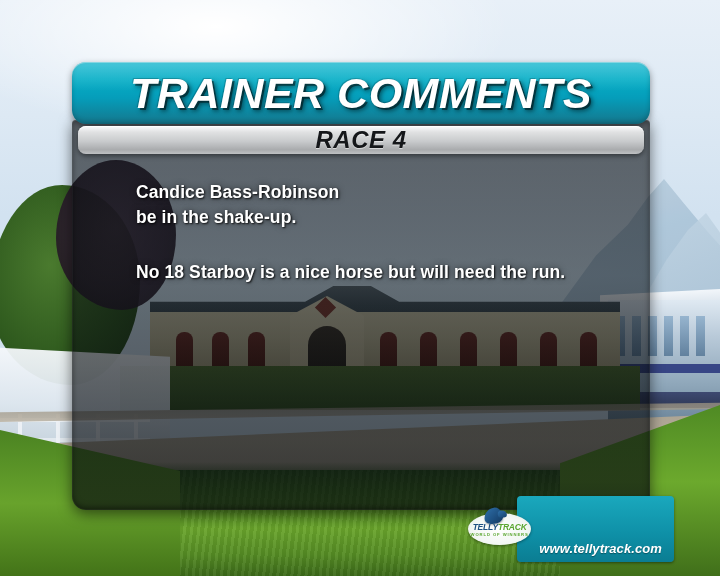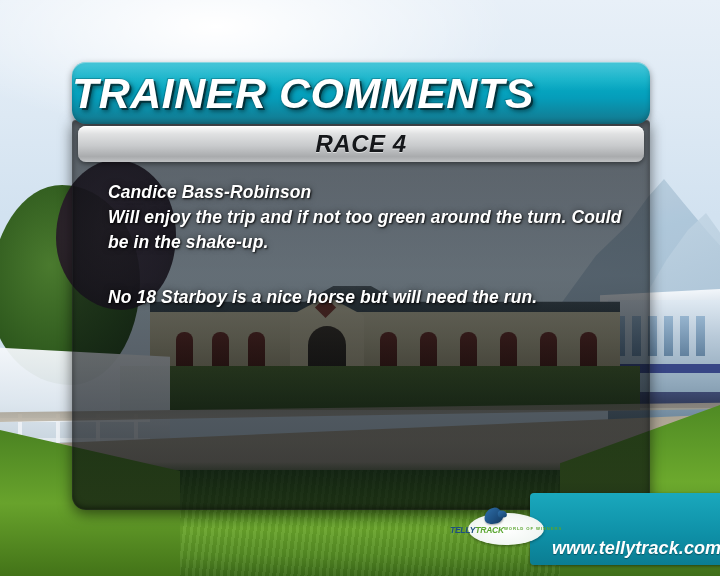--- a/index.html
+++ b/index.html
@@ -180,21 +180,21 @@
   
   .header-bar {
     position:absolute;
     left:72px; top:62px;
     width:578px; height:62px;
     border-radius: 14px;
     background: linear-gradient(180deg,#15b7cf 0%, #06aec6 28%, #059dba 58%, #15768c 100%);
     box-shadow: 0 3px 7px rgba(0,0,0,.42),
                 inset 0 1px 0 rgba(255,255,255,.35),
                 inset 0 -2px 5px rgba(0,0,0,.22);
-    display:flex; align-items:center; justify-content:flex-start;
+    display:flex; align-items:center; justify-content:center;
     overflow:hidden;
   }
   .header-bar::after{
     content:""; position:absolute; left:0; top:0; width:100%; height:46%;
     background: linear-gradient(180deg, rgba(255,255,255,.22), rgba(255,255,255,0));
     pointer-events:none;
   }
   .header-title {
     position:relative; z-index:2;
     font-size: 43px;
@@ -206,21 +206,21 @@
     text-shadow:
        2px 2px 0 rgba(0,0,0,.45),
        3px 3px 5px rgba(0,0,0,.55),
       -1px -1px 0 rgba(0,0,0,.18);
   }
 
   
   .sub-bar {
     position:absolute;
     left:78px; top:126px;
-    width:566px; height:36px;
+    width:566px; height:28px;
     border-radius: 8px;
     background: linear-gradient(180deg,#fdfdfd 0%, #e0e1e2 22%, #c8cacc 55%, #a9abad 85%, #bfc1c3 100%);
     box-shadow: 0 2px 5px rgba(0,0,0,.45), inset 0 1px 0 rgba(255,255,255,.85);
     display:flex; align-items:center; justify-content:center;
   }
   .sub-title {
     font-size: 24px;
     font-weight: 700;
     font-style: italic;
     color: #15171a;
@@ -232,42 +232,42 @@
   .comments {
     position:absolute;
     left:108px; top:180px;
     width:520px;
   }
   .block { margin-bottom: 0; }
   .block + .block { margin-top: 30px; }
   .line {
     font-size: 17.5px;
     font-weight: 700;
-    font-style: italic;
     color:#ffffff;
     line-height: 25px;
     letter-spacing: .1px;
     text-shadow: 1px 1px 2px rgba(0,0,0,.85), 0 0 6px rgba(0,0,0,.55);
     white-space: nowrap;
+    margin-left: 28px;
   }
 
   
   .footer {
     position:absolute;
     left:468px; top:512px;
     width:206px; height:34px;
     display:flex; align-items:center;
   }
   .logo-badge {
     position:relative;
     width: 76px; height: 32px;
     background: radial-gradient(ellipse at 50% 52%, #ffffff 0%, #f3f7f4 60%, #dfe9e2 100%);
     border-radius: 50% / 50%;
     box-shadow: 0 1px 3px rgba(0,0,0,.4);
-    display:flex; 
+    display:flex; flex-direction:column;
     align-items:center; justify-content:center;
     z-index:3;
   }
   .logo-horse {
     position:absolute; left:16px; top:-5px;
     width:19px; height:16px;
     background: linear-gradient(150deg,#2f6fa8 0%, #1d4f80 60%, #153a60 100%);
     border-radius: 58% 42% 40% 60% / 62% 58% 42% 38%;
     transform: rotate(-16deg);
     box-shadow: 0 1px 2px rgba(0,0,0,.35);
@@ -299,21 +299,21 @@
   }
   .url-pill {
     margin-left:-14px;
     padding: 5px 12px 6px 22px;
     background: linear-gradient(180deg,#1aa8bd 0%, #0e8fa6 60%, #0b7d92 100%);
     border-radius: 4px;
     box-shadow: 0 1px 3px rgba(0,0,0,.45);
     z-index:2;
   }
   .url-text {
-    font-size: 18px;
+    font-size: 13px;
     font-weight:700;
     font-style:italic;
     color:#ffffff;
     letter-spacing:.1px;
     white-space:nowrap;
     text-shadow: 0 1px 1px rgba(0,0,0,.35);
     margin-top: 40px;
   }
 </style>
 </head>
@@ -375,21 +375,20 @@
   </div>
 
   <div class="panel">
     <div class="panel-inner-edge"></div>
   </div>
 
   <div class="comments">
 
     <div class="block">
       <div class="line">Candice Bass-Robinson</div>
-      <div class="line">Will enjoy the trip and if not too green around the turn. Could</div>
       <div class="line">be in the shake-up.</div>
     </div>
 
     <div class="block">
       <div class="line">No 18 Starboy is a nice horse but will need the run.</div>
     </div>
 
   </div>
 
   <div class="header-bar">

